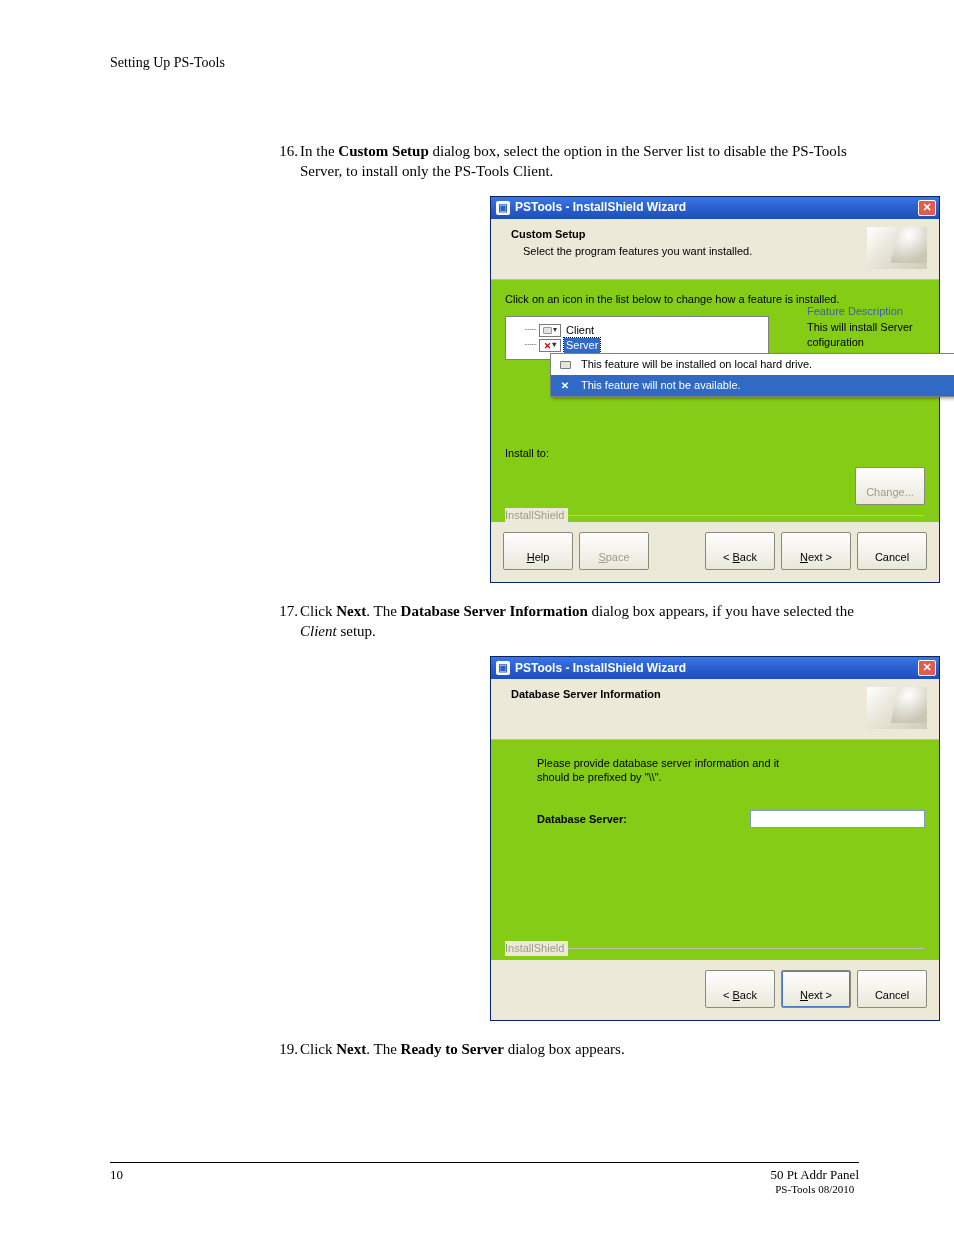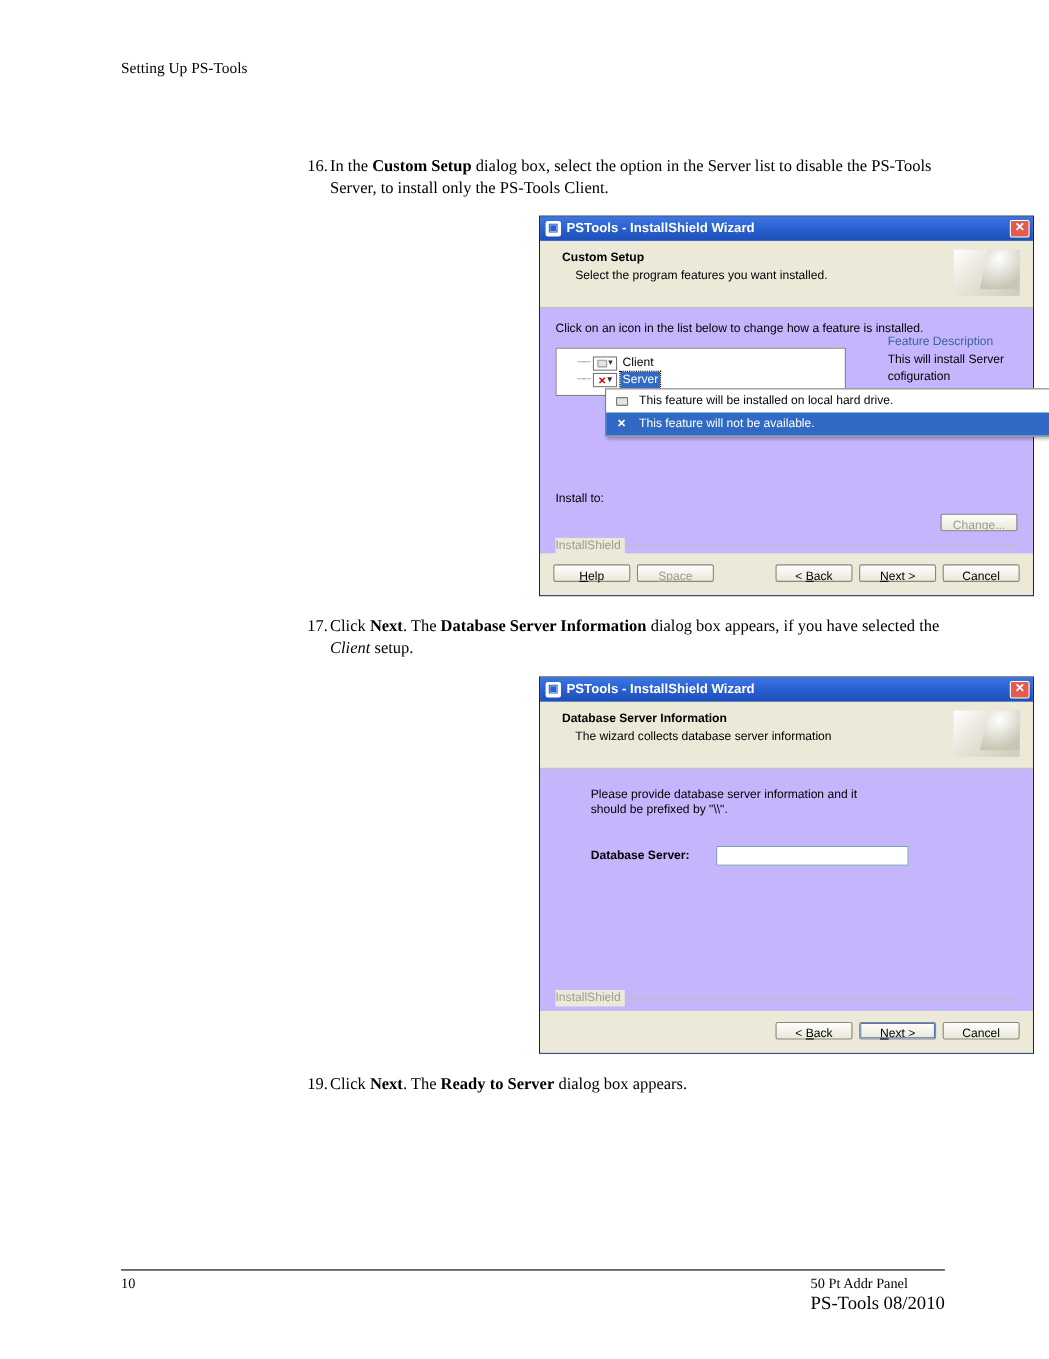--- a/index.html
+++ b/index.html
@@ -104,21 +104,21 @@
   }
   .dlg-header .hgfx::before{
     content:"";
     position:absolute;
     right:-8px; top:-4px;
     width:40px; height:40px;
     background: radial-gradient(circle at 30% 30%, #fff, #c9c6b4 70%);
     transform: skewX(-12deg);
   }
   .dlg-body {
-    background: #c4b5fd;
+    background: #84cc16;
     padding: 10px 14px 6px 14px;
     position: relative;
     min-height: 150px;
   }
 
   
   .instr { font-size: 11px; margin: 2px 0 10px 0; }
   .treebox {
     width: 264px;
     background: #fff;
@@ -182,21 +182,21 @@
   }
   .sidepanel .fgroup-title { color:#3a62a6; font-size:11px; }
   .sidepanel .fgroup-body { color:#000; margin-top:2px;}
   .install-to { font-size:11px; margin-top:86px; }
   .btn {
     min-width: 70px;
     height: 16px;
     border: 1px solid #8a8a7b;
     background: linear-gradient(#fefefe,#eae8da);
     font: 11px Tahoma, Arial, sans-serif;
-    padding: 4px 8px;
+    padding: 18px 8px;
     border-radius: 2px;
     color:#000;
   }
   .btn:disabled, .btn.disabled { color:#9c9c8e; }
   .btn.default { box-shadow: 0 0 0 1px #4a7ac9 inset; }
   .groupline {
     border-top:1px solid #c0beb0;
     margin: 10px 0 0 0;
     position:relative;
   }
@@ -222,42 +222,42 @@
   .footer-row.custom {
     justify-content: space-between;
     align-items: flex-end;
   }
   .footer-row .left { display:flex; gap:6px; }
   .footer-row .right { display:flex; gap:6px; }
 
   
   .db-body { min-height: 220px; padding-top: 16px; }
   .db-instr { font-size:11px; width:260px; margin: 0 0 26px 32px; line-height:1.3; }
-  .db-field-row { display:flex; align-items:center; gap:14px; margin-left:32px; }
+  .db-field-row { display:flex; align-items:center; gap:14px; margin-left:32px;justify-content:space-between; }
   .db-field-row label { font-weight:bold; font-size:11px; width:100px; }
   .db-input {
     width:175px; height:18px;
     border:1px solid #7f9db9;
     background:#fff;
     font:11px Tahoma;
     padding:0 3px;
   }
 
   .page-footer {
     position:absolute;
     left:110px; right:95px; bottom:40px;
     border-top:1px solid #000;
     display:flex;
     justify-content:space-between;
     align-items:flex-start;
     padding-top:4px;
     font-size:13px;
   }
-  .page-footer .r { text-align:left; }
-  .page-footer .r .sm { font-size:17px; }
+  .page-footer .r { text-align:center; }
+  .page-footer .r .sm { font-size:11px; }
 
   u.mnem { text-decoration: underline; }
 </style>
 </head>
 <body>
 
 <div class="page">
   <div class="running-head">Setting Up PS-Tools</div>
 
   <ol class="steps">
@@ -356,21 +356,20 @@
       <div class="dialog-wrap">
         <div class="dialog">
           <div class="titlebar">
             <span class="ticon">▣</span>
             <span class="title">PSTools - InstallShield Wizard</span>
             <span class="closebtn">✕</span>
           </div>
           <div class="dlg-header">
             <div class="htxt">
               <div class="htitle">Database Server Information</div>
-              <div class="hsub">The wizard collects database server information</div>
             </div>
             <div class="hgfx"></div>
           </div>
           <div class="dlg-body db-body">
             <div class="db-instr">Please provide database server information and it should be prefixed by "\\".</div>
             <div class="db-field-row">
               <label>Database Server:</label>
               <input class="db-input" type="text" value="" style="">
             </div>
             <div style="height:110px"></div>

